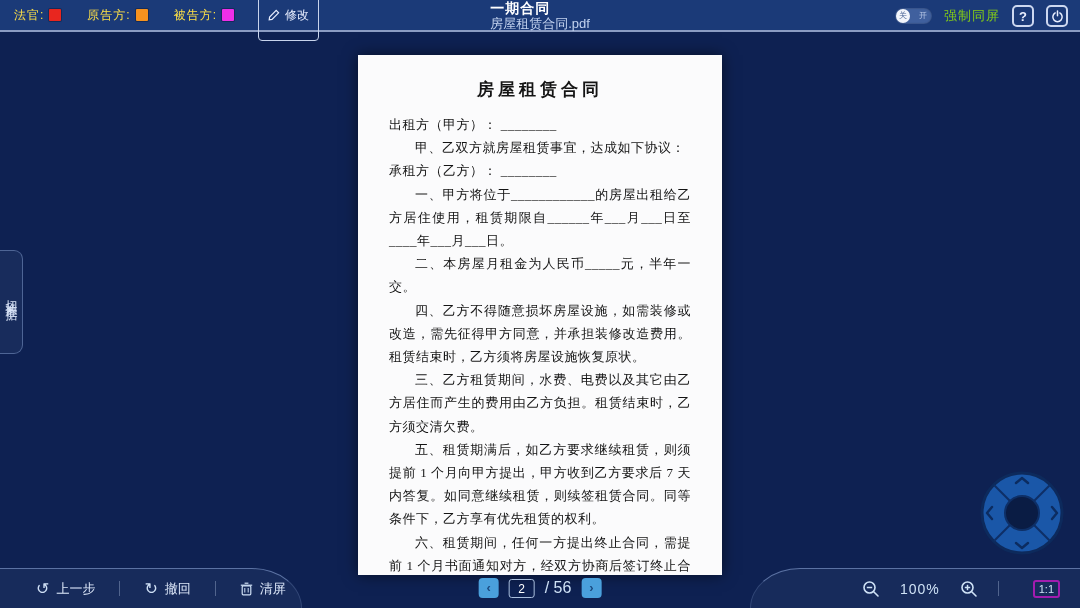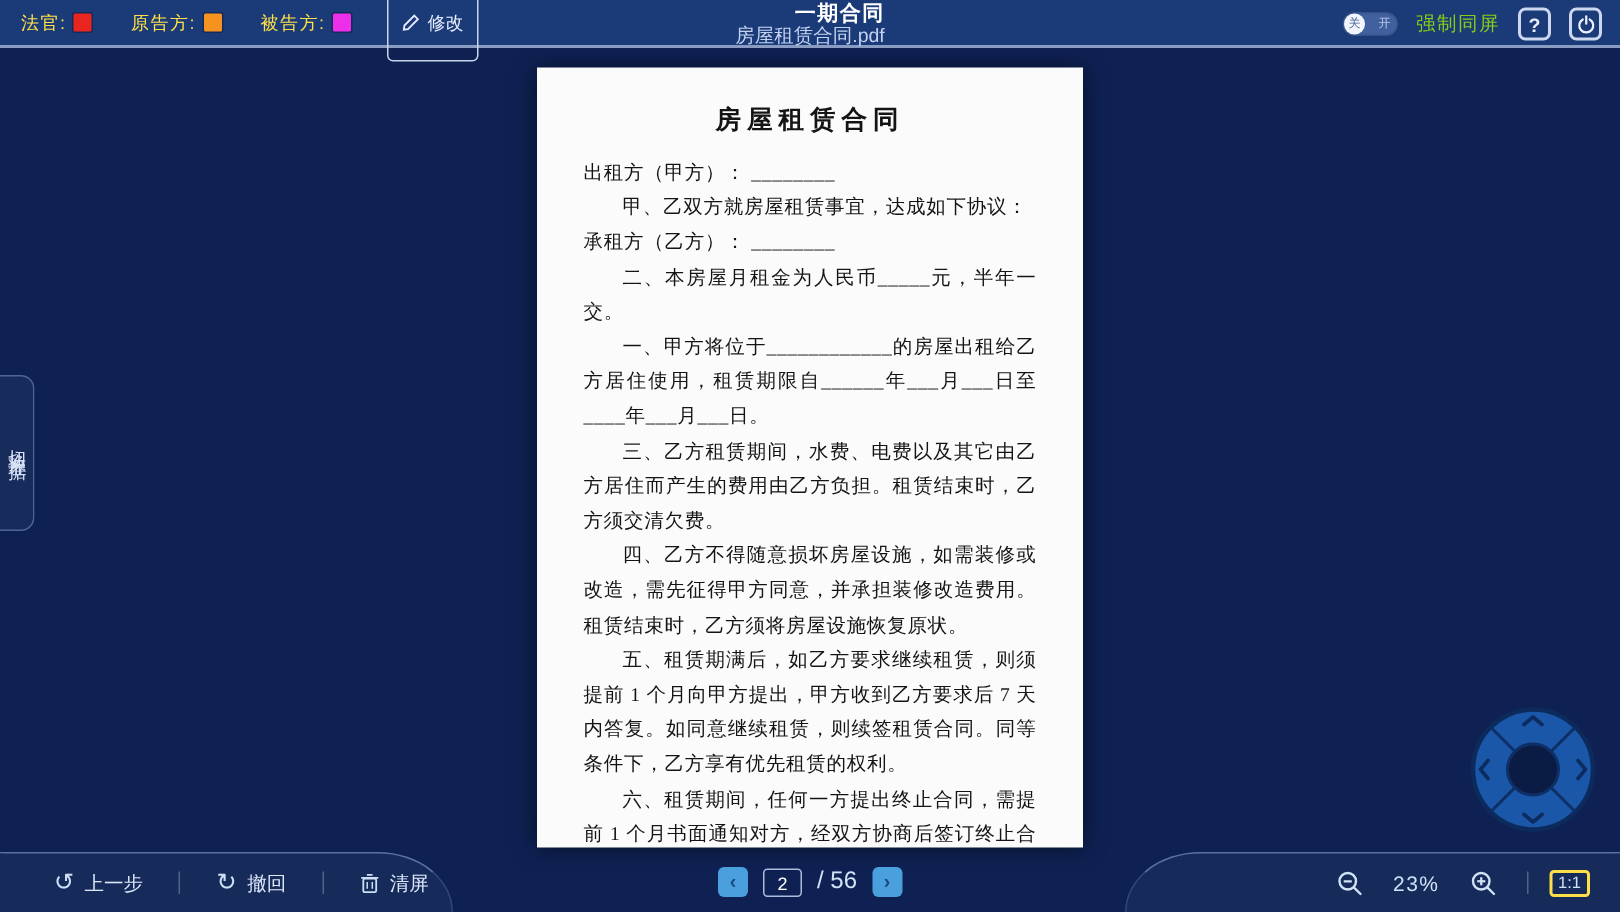--- a/index.html
+++ b/index.html
@@ -20,21 +20,21 @@
   .legend-item{display:flex;align-items:center;gap:5px;}
   .legend-label{font-size:12px;color:#fde047;letter-spacing:1px;}
   .legend-swatch{width:12px;height:12px;border-radius:1px;box-shadow:0 0 0 1px rgba(0,0,0,.25);}
   .edit-btn{
     margin-left:24px;display:flex;align-items:center;gap:5px;
     border:1px solid #c8d4ec;border-radius:4px;padding:16px 9px;
     color:#e8eeff;font-size:12px;background:transparent;cursor:pointer;
   }
   .topbar-center{
     position:absolute;left:50%;top:0;transform:translateX(-50%);
-    height:32px;display:flex;flex-direction:column;align-items:flex-end;justify-content:center;
+    height:32px;display:flex;flex-direction:column;align-items:flex-start;justify-content:center;
     text-align:center;line-height:1.15;
   }
   .topbar-title{font-size:14px;font-weight:bold;color:#ffffff;letter-spacing:1px;}
   .topbar-subtitle{font-size:13px;color:#c3d3ef;}
   .topbar-right{position:absolute;right:12px;top:0;height:32px;display:flex;align-items:center;gap:12px;}
   .toggle{
     width:37px;height:16px;border-radius:9px;background:#40609e;position:relative;cursor:pointer;
     box-shadow:inset 0 0 2px rgba(0,0,0,.4);
   }
   .toggle-knob{
@@ -58,21 +58,21 @@
     display:flex;flex-direction:column;align-items:center;justify-content:center;gap:4px;
     cursor:pointer;z-index:4;
   }
   .side-tab-text{
     writing-mode:vertical-rl;text-orientation:upright;
     font-size:12px;color:#d8e3f7;letter-spacing:3px;
   }
   .side-tab-arrow{font-size:7px;color:#d8e3f7;}
   
   .doc{
-    position:absolute;left:358px;top:45px;width:364px;height:520px;
+    position:absolute;left:358px;top:55px;width:364px;height:520px;
     background:#fbfbfc;box-shadow:0 0 14px rgba(0,0,0,.55);
     box-sizing:border-box;padding:22px 31px 0 31px;
     font-family:"Liberation Serif",serif;color:#141414;overflow:hidden;z-index:2;
   }
   .doc-title{
     text-align:center;font-size:17px;font-weight:bold;letter-spacing:4px;
     margin:0 0 10px 0;line-height:26px;
   }
   .doc-p{margin:0;font-size:13px;line-height:23.2px;text-align:justify;letter-spacing:.5px;}
   .doc-p.indent{text-indent:2em;}
@@ -87,22 +87,22 @@
   .bar-btn .glyph{font-size:16px;line-height:1;color:#cfe0f6;}
   .v-div{width:1px;height:15px;background:rgba(190,205,235,.35);}
   .bottom-right{
     position:absolute;right:0;bottom:0;width:330px;height:40px;
     background:#172b5b;border-top-left-radius:50px 40px;
     border-top:1px solid rgba(160,185,235,.5);border-left:1px solid rgba(160,185,235,.2);
     display:flex;align-items:center;justify-content:flex-end;padding-right:20px;box-sizing:border-box;gap:14px;z-index:3;
   }
   .zoom-level{color:#cfe2f6;font-size:14px;letter-spacing:1px;}
   .one-one{
-    border:2px solid #fde047;border-radius:3px;color:#cfe2f6;font-size:11px;
-    padding:1px 4px;background:transparent;cursor:pointer;
+    border:2px solid #a21caf;border-radius:3px;color:#cfe2f6;font-size:11px;
+    padding:1px 4px;background:transparent;cursor:pointer;margin-left:20px;
   }
   .pager{
     position:absolute;left:50%;bottom:0;transform:translateX(-50%);
     height:40px;display:flex;align-items:center;gap:10px;z-index:3;
   }
   .pager-btn{
     width:20px;height:20px;border-radius:4px;background:#4aa0dc;border:none;cursor:pointer;
     color:#1b4a80;font-size:13px;font-weight:bold;line-height:20px;text-align:center;padding:0;
     display:flex;align-items:center;justify-content:center;
   }
@@ -171,24 +171,24 @@
   <span class="side-tab-text">切换证据</span>
   <span class="side-tab-arrow">▶</span>
 </div>
 
 <div class="doc">
   <h1 class="doc-title">房屋租赁合同</h1>
   <div id="doc-body">
       <p class="doc-p">出租方（甲方）： ________</p>
       <p class="doc-p indent">甲、乙双方就房屋租赁事宜，达成如下协议：</p>
       <p class="doc-p">承租方（乙方）： ________</p>
+      <p class="doc-p indent">一、甲方将位于____________的房屋出租给乙方居住使用，租赁期限自______年___月___日至____年___月___日。</p>
       <p class="doc-p indent">二、本房屋月租金为人民币_____元，半年一交。</p>
-      <p class="doc-p indent">一、甲方将位于____________的房屋出租给乙方居住使用，租赁期限自______年___月___日至____年___月___日。</p>
+      <p class="doc-p indent">四、乙方不得随意损坏房屋设施，如需装修或改造，需先征得甲方同意，并承担装修改造费用。租赁结束时，乙方须将房屋设施恢复原状。</p>
       <p class="doc-p indent">三、乙方租赁期间，水费、电费以及其它由乙方居住而产生的费用由乙方负担。租赁结束时，乙方须交清欠费。</p>
-      <p class="doc-p indent">四、乙方不得随意损坏房屋设施，如需装修或改造，需先征得甲方同意，并承担装修改造费用。租赁结束时，乙方须将房屋设施恢复原状。</p>
       <p class="doc-p indent">五、租赁期满后，如乙方要求继续租赁，则须提前 1 个月向甲方提出，甲方收到乙方要求后 7 天内答复。如同意继续租赁，则续签租赁合同。同等条件下，乙方享有优先租赁的权利。</p>
       <p class="doc-p indent">六、租赁期间，任何一方提出终止合同，需提前 1 个月书面通知对方，经双方协商后签订终止合同书。</p>
     </div>
 </div>
 
 <div class="bottom-left">
   <button class="bar-btn">
     <span class="glyph">↺</span>
     <span>上一步</span>
   </button>
@@ -226,21 +226,21 @@
 <div class="bottom-right">
   <button class="bar-btn">
     <span>
       <svg class="icon-svg" width="18" height="18" viewBox="0 0 18 18">
           <circle cx="7.5" cy="7.5" r="5.5" fill="none" stroke="#cfe2f6" stroke-width="1.6"></circle>
           <line x1="11.7" y1="11.7" x2="16" y2="16" stroke="#cfe2f6" stroke-width="1.6" stroke-linecap="round"></line>
           <line x1="4.8" y1="7.5" x2="10.2" y2="7.5" stroke="#cfe2f6" stroke-width="1.5"></line>
         </svg>
     </span>
   </button>
-  <span class="zoom-level">23%</span>
+  <span class="zoom-level">100%</span>
   <button class="bar-btn">
     <span>
       <svg class="icon-svg" width="18" height="18" viewBox="0 0 18 18">
           <circle cx="7.5" cy="7.5" r="5.5" fill="none" stroke="#cfe2f6" stroke-width="1.6"></circle>
           <line x1="11.7" y1="11.7" x2="16" y2="16" stroke="#cfe2f6" stroke-width="1.6" stroke-linecap="round"></line>
           <line x1="4.8" y1="7.5" x2="10.2" y2="7.5" stroke="#cfe2f6" stroke-width="1.5"></line>
           <line x1="7.5" y1="4.8" x2="7.5" y2="10.2" stroke="#cfe2f6" stroke-width="1.5"></line>
         </svg>
     </span>
   </button>

